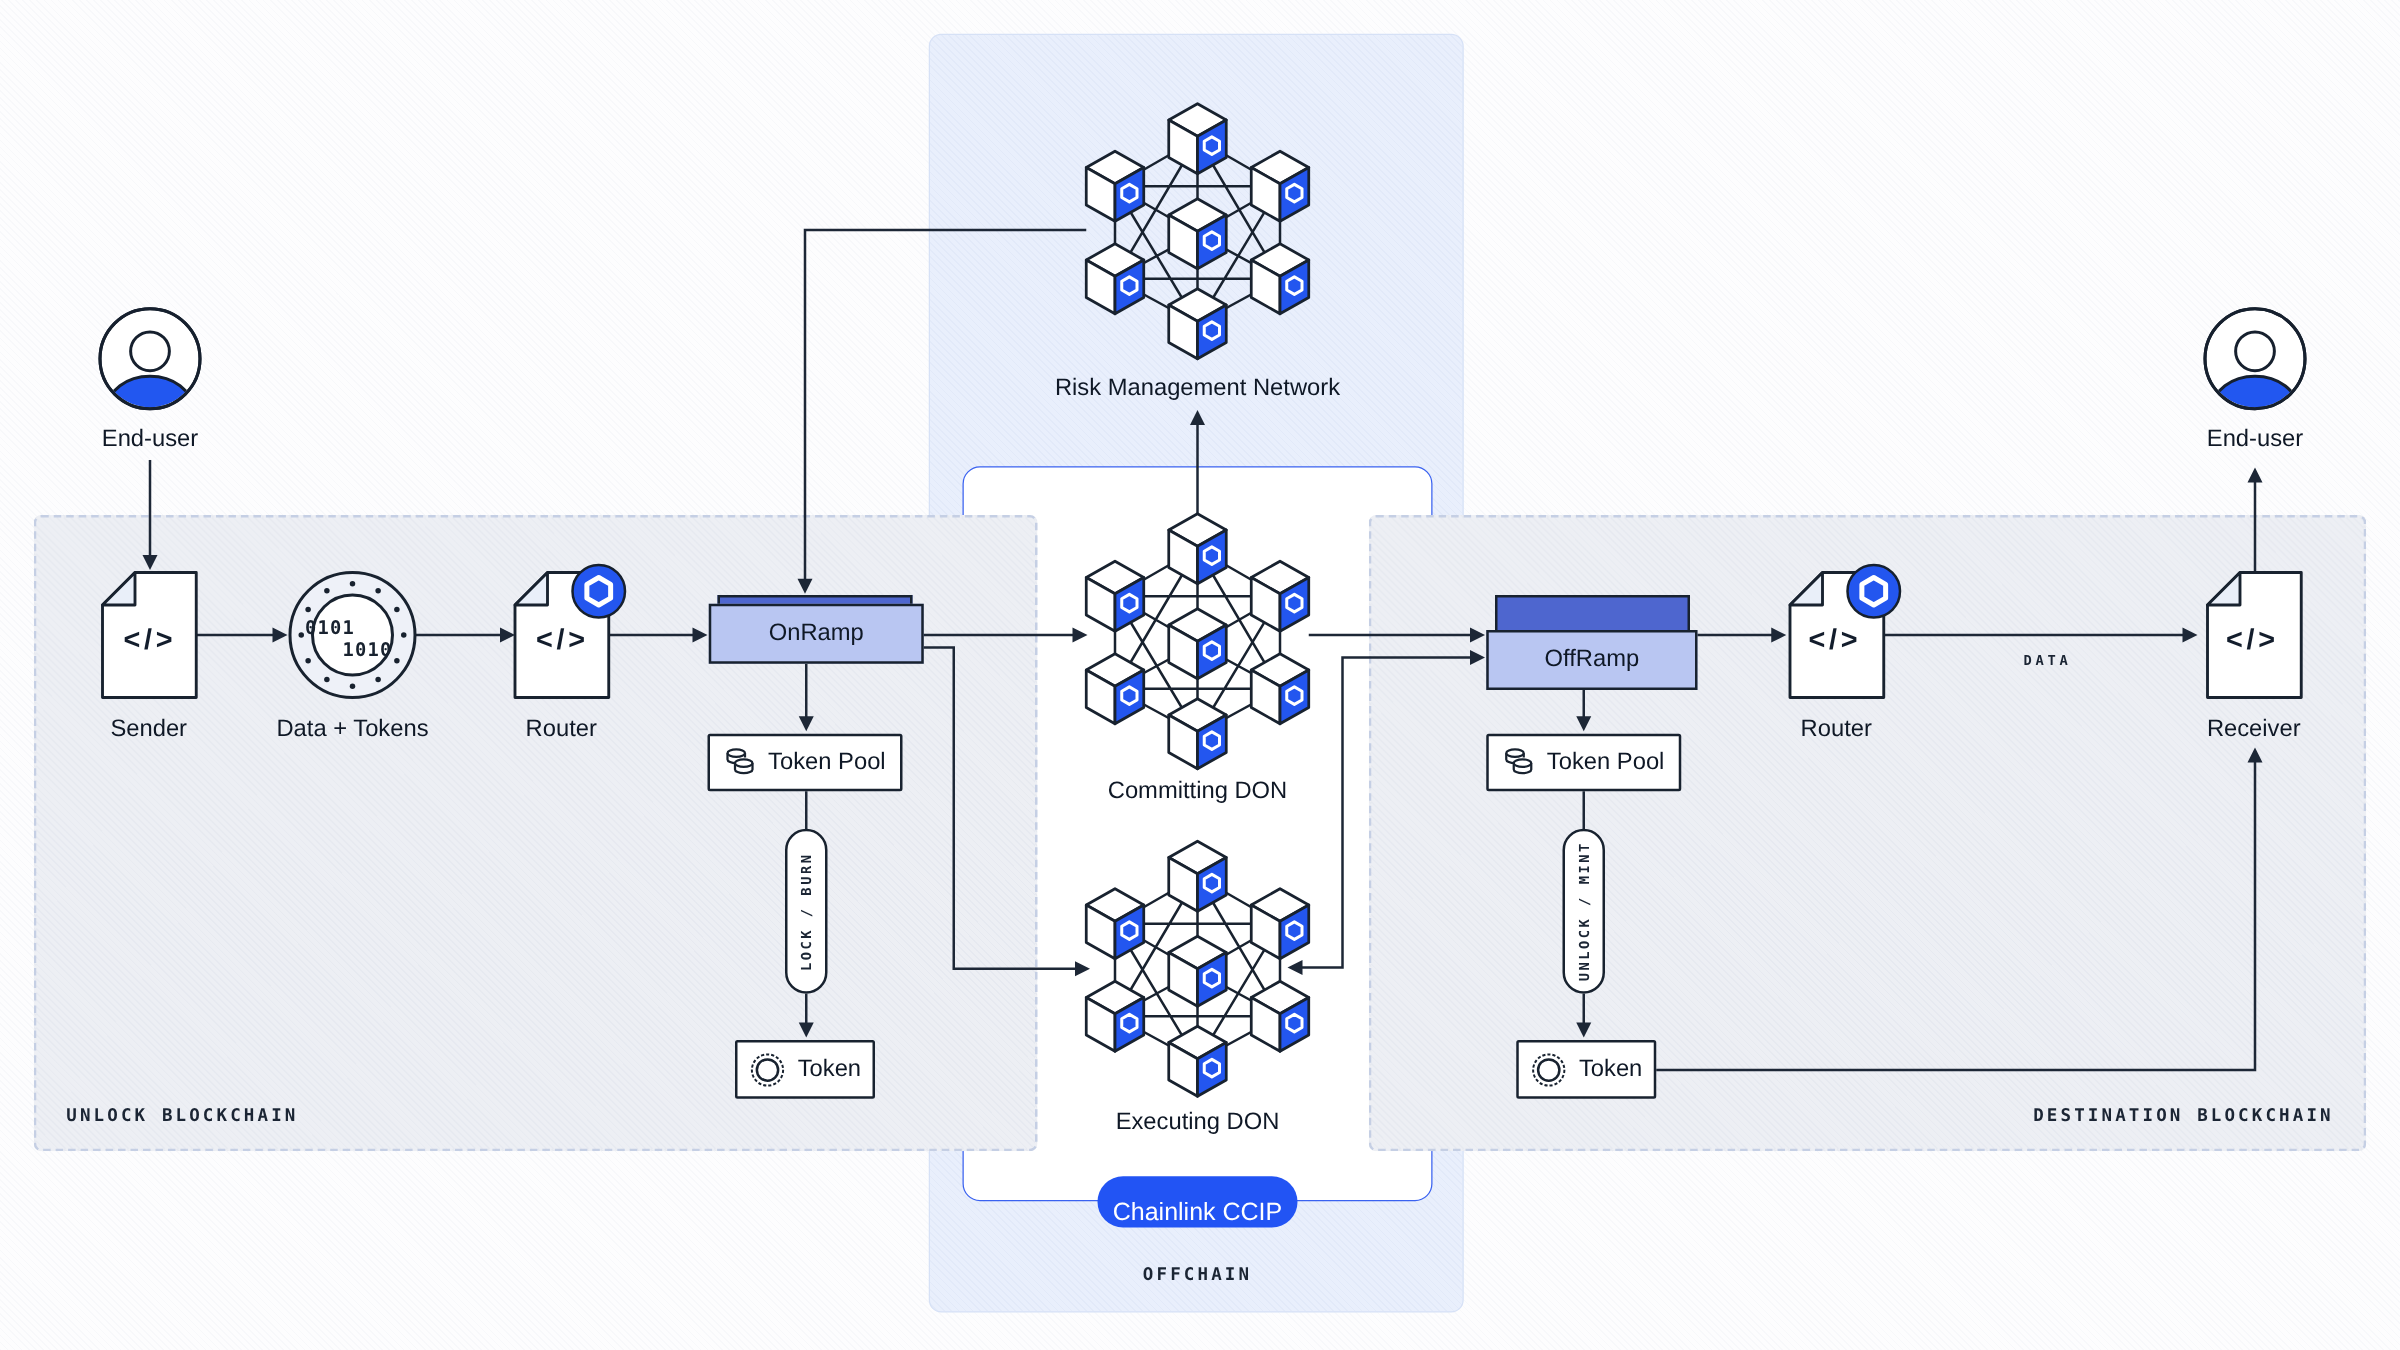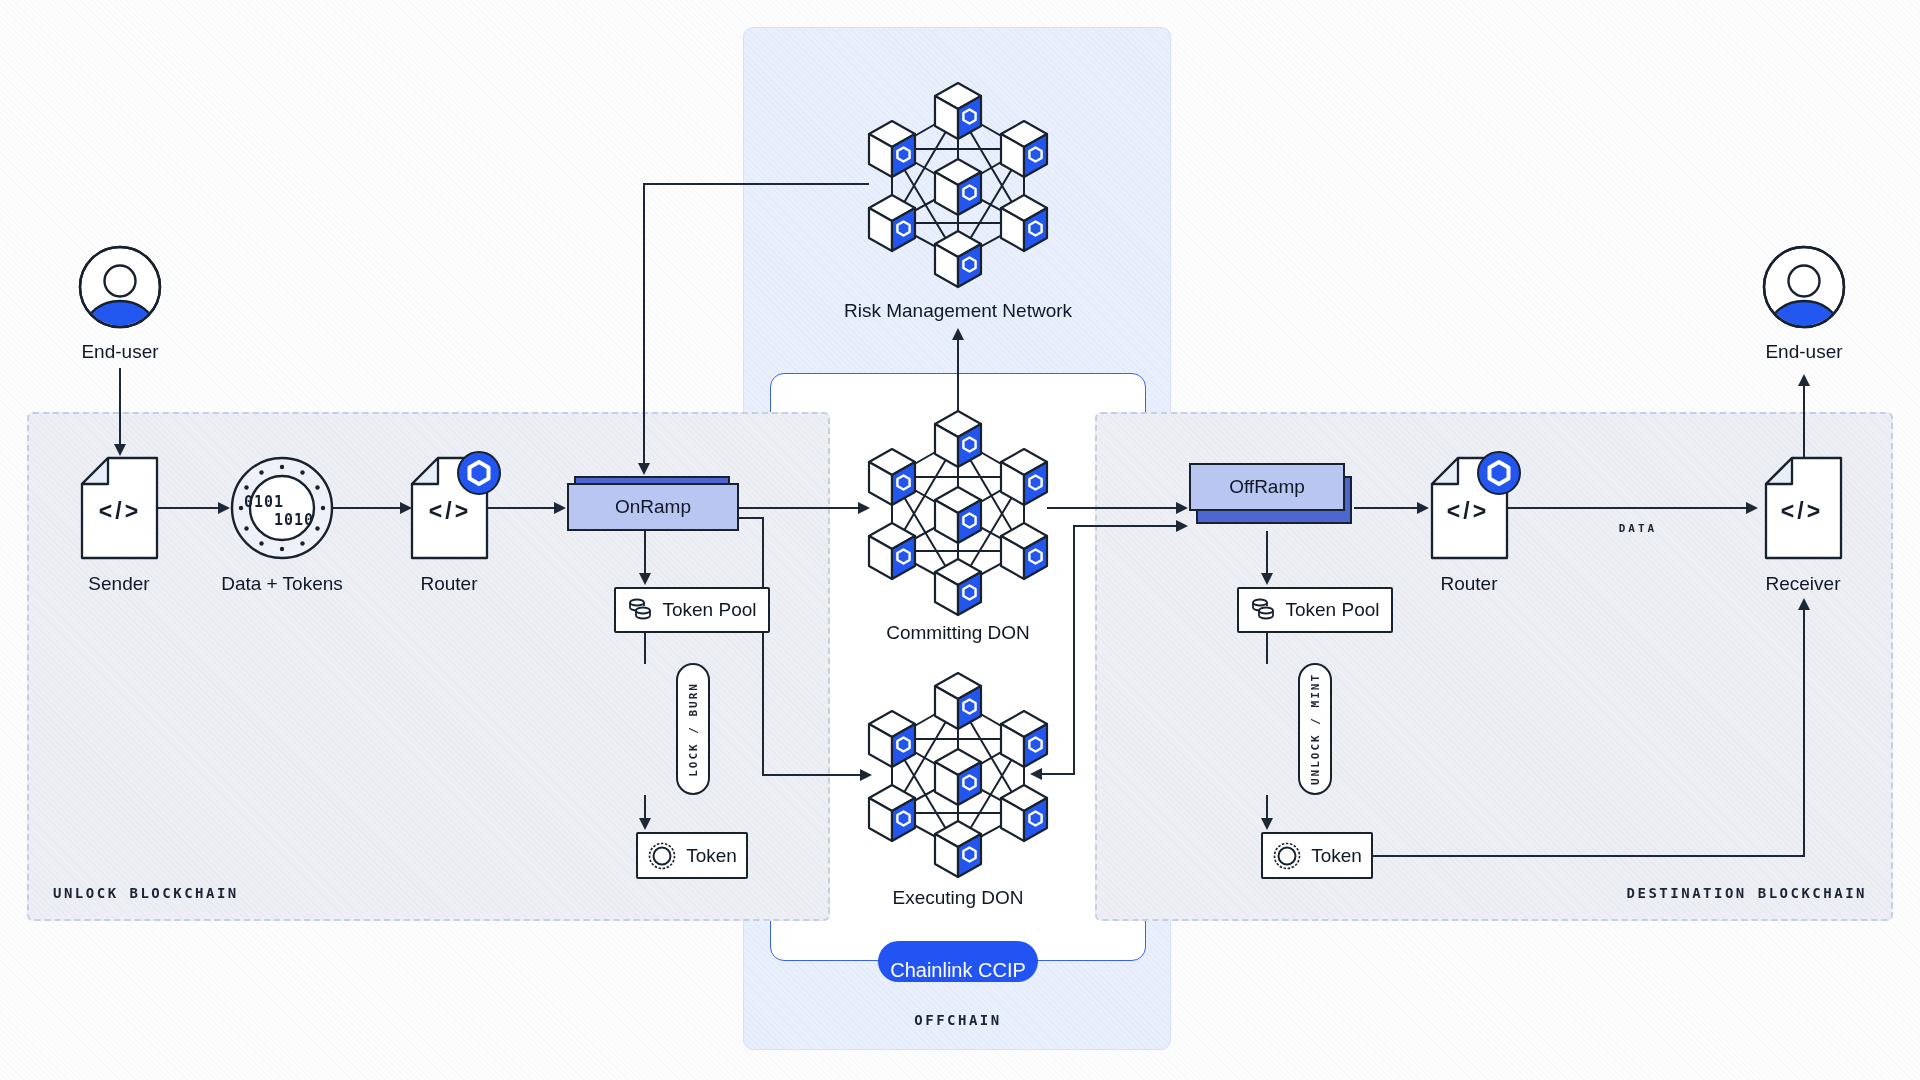--- a/index.html
+++ b/index.html
@@ -18,21 +18,21 @@
     background-image:repeating-linear-gradient(45deg, rgba(100,130,190,0.05) 0 1px, transparent 1px 4px);
     border:1px solid #d6e1f6;border-radius:10px;
   }
   .ccip-box{position:absolute;box-sizing:border-box;background:#fff;border:1.6px solid #3a62f0;border-radius:14px;}
   svg.layer{position:absolute;left:0;top:0;}
   .lbl{position:absolute;font:500 19px "Liberation Sans",sans-serif;color:#0f1826;transform:translateX(-50%);white-space:nowrap;}
   .mono{position:absolute;font-family:"DejaVu Sans Mono",monospace;font-weight:700;color:#1b2534;white-space:nowrap;}
   .mono.ctr{transform:translateX(-50%);}
   .code{position:absolute;font:600 23px "Liberation Sans",sans-serif;letter-spacing:3px;color:#131d2c;transform:translateX(-50%);}
   .box{position:absolute;box-sizing:border-box;background:#fff;border:2.2px solid #18222f;border-radius:2px;
-       display:flex;align-items:center;justify-content:center;gap:9px;font:500 19px "Liberation Sans",sans-serif;color:#0f1826;margin-left:48px;}
+       display:flex;align-items:center;justify-content:center;gap:9px;font:500 19px "Liberation Sans",sans-serif;color:#0f1826;}
   .ramp-back{position:absolute;box-sizing:border-box;background:#4e66cf;border:2.2px solid #18222f;}
   .ramp{position:absolute;box-sizing:border-box;background:#b9c6f2;border:2.2px solid #18222f;
         display:flex;align-items:center;justify-content:center;font:500 19px "Liberation Sans",sans-serif;color:#0f1826;}
   .pill{border-radius:18px;}
   .vtext{writing-mode:vertical-rl;transform:rotate(180deg);font:600 11px "DejaVu Sans Mono",monospace;letter-spacing:2px;color:#1b2534;}
   .ccip-pill{position:absolute;box-sizing:border-box;background:#2254f4;border-radius:21px;
              display:flex;align-items:center;justify-content:center;font:500 20px "Liberation Sans",sans-serif;color:#ffffff;}
   .binary{position:absolute;transform:translate(-50%,-50%);font:700 15px "DejaVu Sans Mono",monospace;
           letter-spacing:1px;line-height:1.2;color:#18222f;text-align:center;}
 </style>
@@ -184,21 +184,21 @@
     <g transform="translate(958,775)">
         <use href="#cluster"></use>
       </g>
   </svg>
 
   <div class="ramp-back" style="left:574px;top:476px;width:156px;height:48px;"></div>
   <div class="ramp" style="left:567px;top:483px;width:172px;height:48px;">
     <span>OnRamp</span>
   </div>
   <div class="ramp-back" style="left:1196px;top:476px;width:156px;height:48px;"></div>
-  <div class="ramp" style="left:1189px;top:463px;width:156px;height:48px;">
+  <div class="ramp" style="left:1189px;top:504px;width:169px;height:48px;">
     <span>OffRamp</span>
   </div>
 
   <div class="box" style="left:566px;top:587px;width:156px;height:46px;">
     <svg width="26" height="24" viewBox="0 0 26 24">
       <g fill="#ffffff" stroke="#18222f" stroke-width="1.8">
         <ellipse cx="10" cy="4.5" rx="7" ry="3"></ellipse>
         <path d="M3 4.5 V9.5 c0 1.66 3.13 3 7 3 .62 0 1.22 -.03 1.8 -.1 M17 4.5 V8" fill="none"></path>
         <ellipse cx="16" cy="12.5" rx="7" ry="3"></ellipse>
         <path d="M9 12.5 v5 c0 1.66 3.13 3 7 3 s7 -1.34 7 -3 v-5" fill="none"></path>

